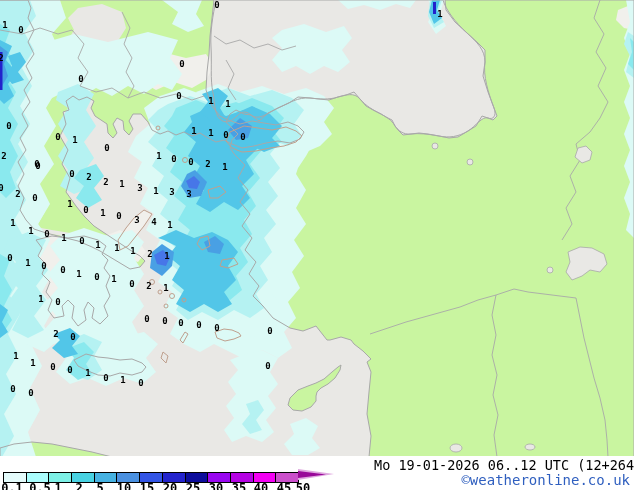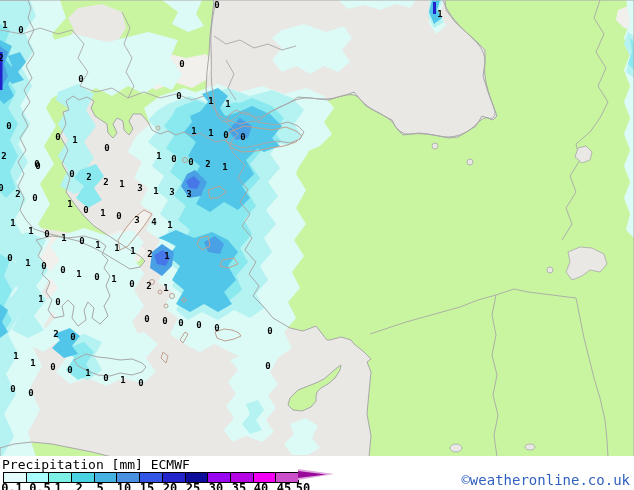--- a/index.html
+++ b/index.html
@@ -264,21 +264,20 @@
         <text x="106" y="381" class="mlabel">0</text>
         <text x="123" y="383" class="mlabel">1</text>
         <text x="141" y="386" class="mlabel">0</text>
         <text x="268" y="369" class="mlabel">0</text>
         <text x="13" y="392" class="mlabel">0</text>
         <text x="31" y="396" class="mlabel">0</text>
       </g>
   </svg>
 
   <div id="legendband">
-    <span id="legend-title">Precipitation [mm] ECMWF</span>
     <div id="legend-bar">
         <div class="cell" style="background: rgb(228, 251, 251);"></div>
         <div class="cell" style="background: rgb(170, 253, 253);"></div>
         <div class="cell" style="background: rgb(125, 240, 230);"></div>
         <div class="cell" style="background: rgb(72, 210, 226);"></div>
         <div class="cell" style="background: rgb(70, 178, 226);"></div>
         <div class="cell" style="background: rgb(74, 144, 224);"></div>
         <div class="cell" style="background: rgb(51, 85, 230);"></div>
         <div class="cell" style="background: rgb(36, 36, 205);"></div>
         <div class="cell" style="background: rgb(13, 13, 156);"></div>
@@ -300,15 +299,16 @@
         <span class="tick" style="left: 124px;">10</span>
         <span class="tick" style="left: 147px;">15</span>
         <span class="tick" style="left: 170px;">20</span>
         <span class="tick" style="left: 193px;">25</span>
         <span class="tick" style="left: 216px;">30</span>
         <span class="tick" style="left: 239px;">35</span>
         <span class="tick" style="left: 261px;">40</span>
         <span class="tick" style="left: 284px;">45</span>
         <span class="tick" style="left: 303px;">50</span>
       </div>
+    <span id="datetime">Mo 19-01-2026 06..12 UTC (12+264</span>
     <span id="copyright">©weatheronline.co.uk</span>
   </div>
 </div>
 
 </body></html>

